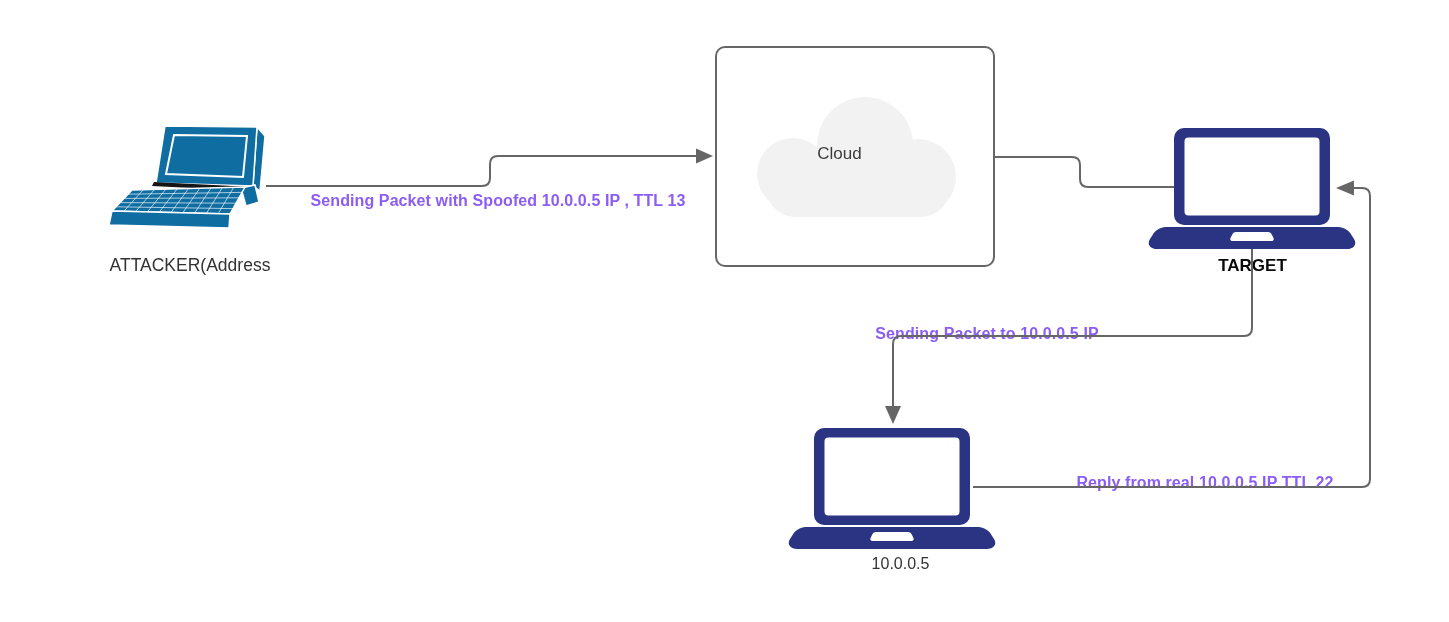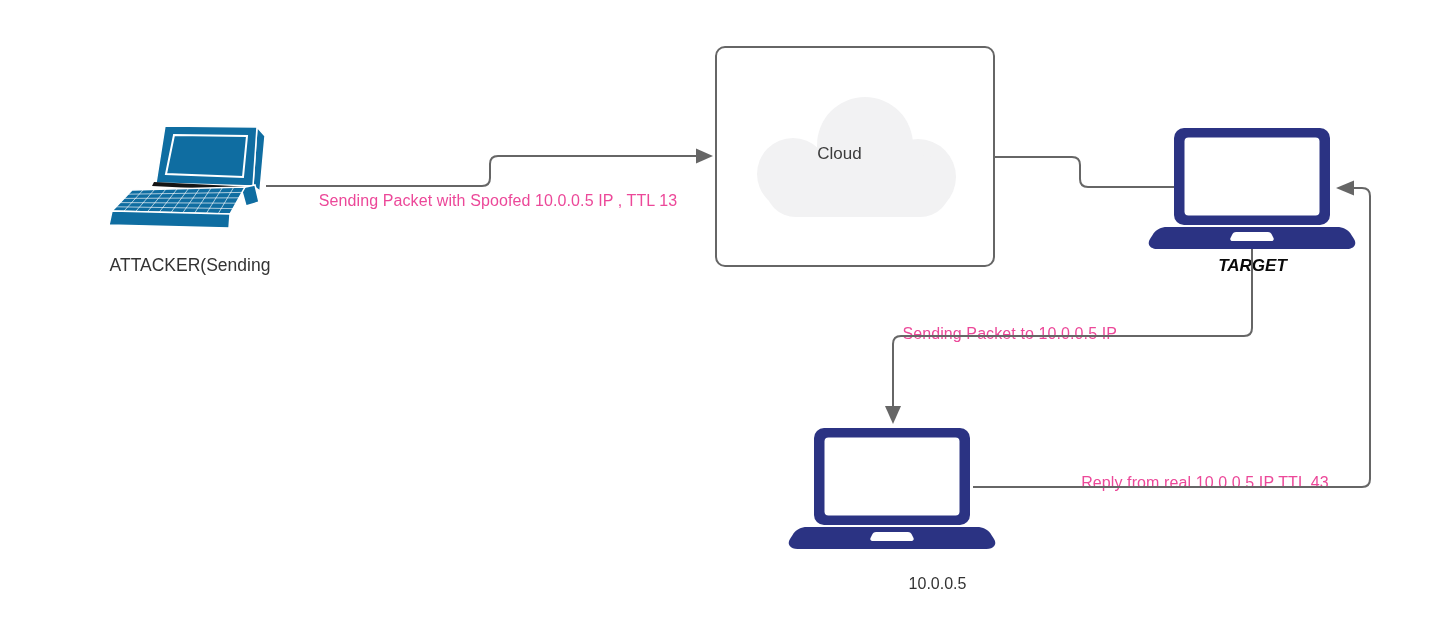--- a/index.html
+++ b/index.html
@@ -3,23 +3,23 @@
 <meta charset="utf-8">
 <style>
   html,body{margin:0;padding:0;background:#fff;}
   .canvas{
     position:relative;width:1449px;height:622px;background:#ffffff;
     font-family:"Liberation Sans","DejaVu Sans",sans-serif;overflow:hidden;
   }
   .svg-layer{position:absolute;left:0;top:0;z-index:2;pointer-events:none;}
   .lbl{position:absolute;color:#333;text-align:center;z-index:1;}
   .lbl-above{z-index:3;}
-  .edge-label{font-weight:normal;font-size:16px;color:#ec4899;letter-spacing:0.1px;}
+  .edge-label{font-weight:bold;font-size:16px;color:#8b5cf6;letter-spacing:0.1px;}
   .attacker-label{font-size:17.5px;line-height:26px;}
-  .target-label{font-weight:bold;font-style:italic;font-size:17px;color:#0a0a0a;}
+  .target-label{font-weight:bold;font-size:17px;color:#0a0a0a;}
   .host-label{font-size:16px;}
   .cloud-label{font-size:17px;color:#3c3c3c;}
   
   .line{stroke:#666666;stroke-width:2;fill:none;}
   .arrow{fill:#666666;stroke:none;}
   .boxnode{fill:#ffffff;stroke:#666666;stroke-width:2;}
   .cloudfill{fill:#f2f2f3;stroke:none;}
   .navy{fill:#2b3383;stroke:none;}
   .whitefill{fill:#ffffff;stroke:none;}
   .teal-w1{fill:#0f6da1;stroke:#ffffff;stroke-width:1.5;}
@@ -27,31 +27,31 @@
   .grid{stroke:rgba(255,255,255,0.65);stroke-width:1;}
   .hinge{fill:#151515;stroke:none;}
 </style>
 </head>
 <body>
 
 <div class="canvas">
 
   <div class="lbl edge-label" style="left:286px;top:192px;width:424px;">Sending Packet with Spoofed 10.0.0.5 IP , TTL 13</div>
 
-  <div class="lbl edge-label" style="left:857px;top:325px;width:260px;text-align:right;">Sending Packet to 10.0.0.5 IP</div>
+  <div class="lbl edge-label" style="left:857px;top:325px;width:260px;">Sending Packet to 10.0.0.5 IP</div>
 
-  <div class="lbl edge-label" style="left:1060px;top:474px;width:290px;">Reply from real 10.0.0.5 IP TTL 43</div>
+  <div class="lbl edge-label" style="left:1060px;top:474px;width:290px;">Reply from real 10.0.0.5 IP TTL 22</div>
 
   <div class="lbl target-label" style="left:1170px;top:256px;width:165px;">TARGET</div>
 
   <div class="lbl attacker-label" style="left:70px;top:252px;width:240px;">
-    <div>ATTACKER(Sending</div>
+    <div>ATTACKER(Address</div>
   </div>
 
-  <div class="lbl host-label" style="left:855px;top:555px;width:165px;margin-top:20px;">10.0.0.5</div>
+  <div class="lbl host-label" style="left:818px;top:555px;width:165px;">10.0.0.5</div>
 
   <svg class="svg-layer" width="1449" height="622" viewBox="0 0 1449 622">
 
     <defs>
       <g id="laptop-icon">
         <rect class="navy" x="21" y="0" width="156" height="97" rx="10"></rect>
         <rect class="whitefill" x="31.5" y="9.5" width="135" height="78" rx="4"></rect>
         <path class="navy" d="M14 99 L184 99 C190 99 194.5 101.5 197.5 105.5 L201 111 C204.5 116.5 200.5 121 193.5 121 L4.5 121 C-2.5 121 -6.5 116.5 -3 111 L0.5 105.5 C3.5 101.5 8 99 14 99 Z"></path>
         <path class="whitefill" d="M83 104 L115 104 C116.5 104 117.8 104.8 118.5 106.1 L120.5 109.9 C121.3 111.4 120.2 113 118.5 113 L79.5 113 C77.8 113 76.7 111.4 77.5 109.9 L79.5 106.1 C80.2 104.8 81.5 104 83 104 Z"></path>
       </g>

